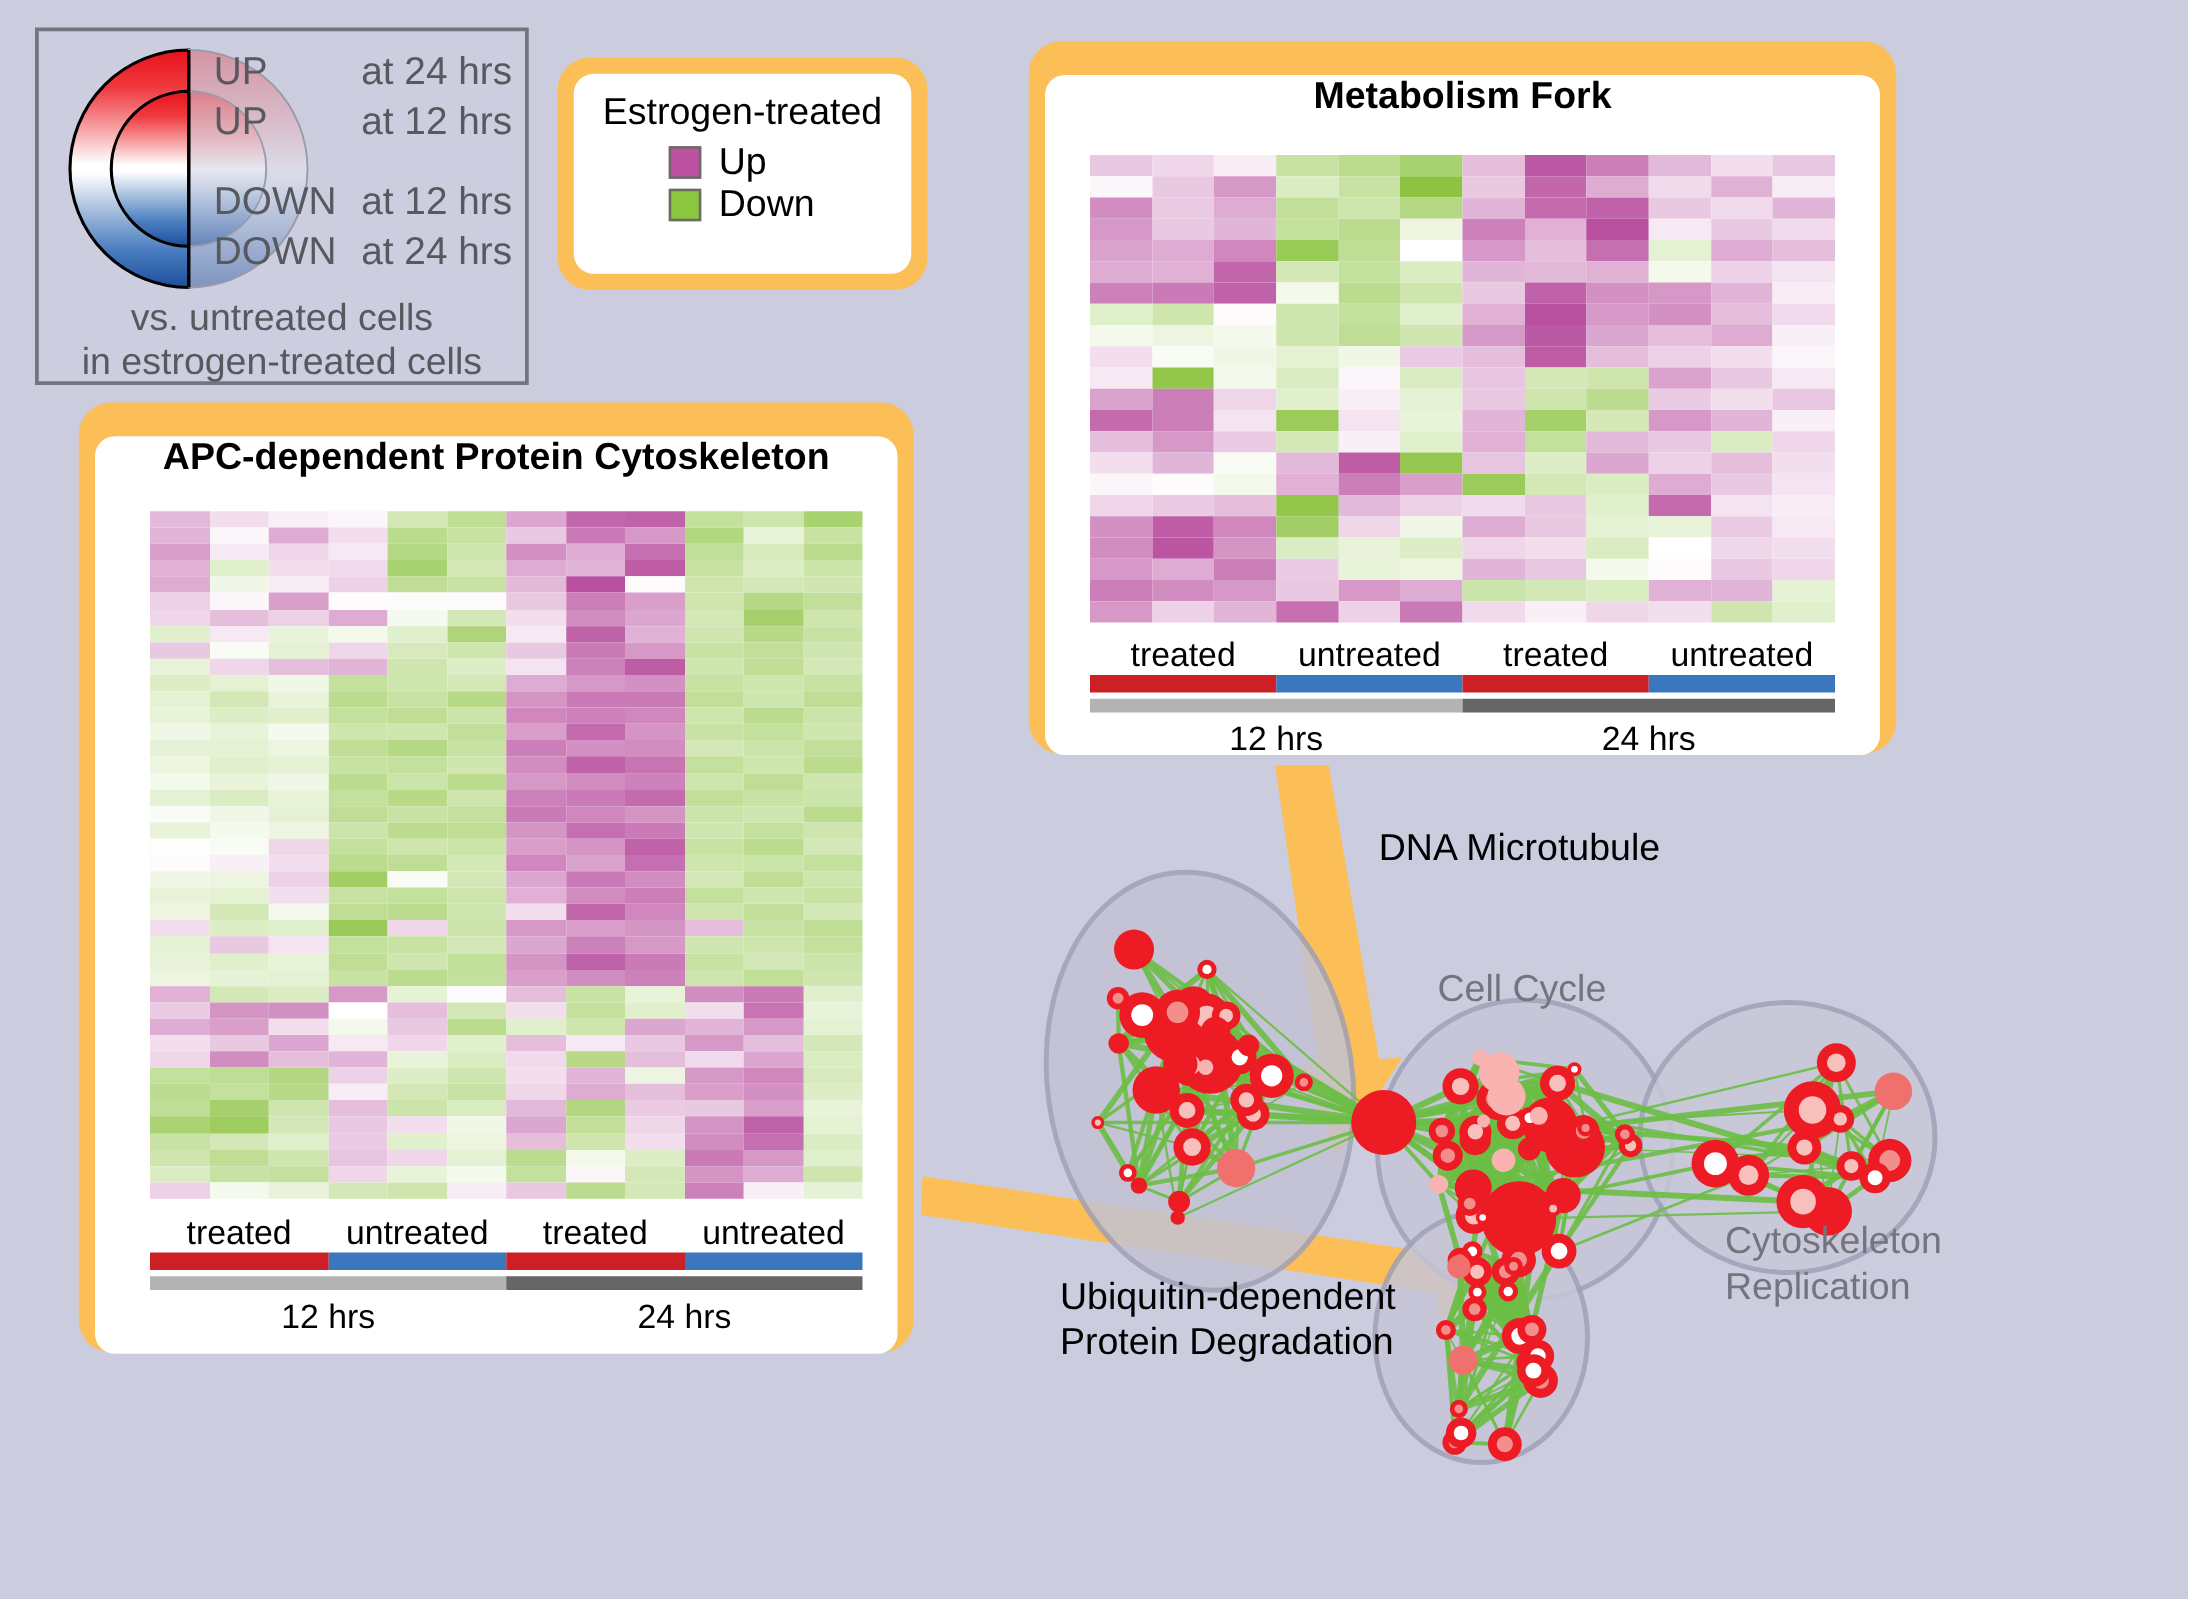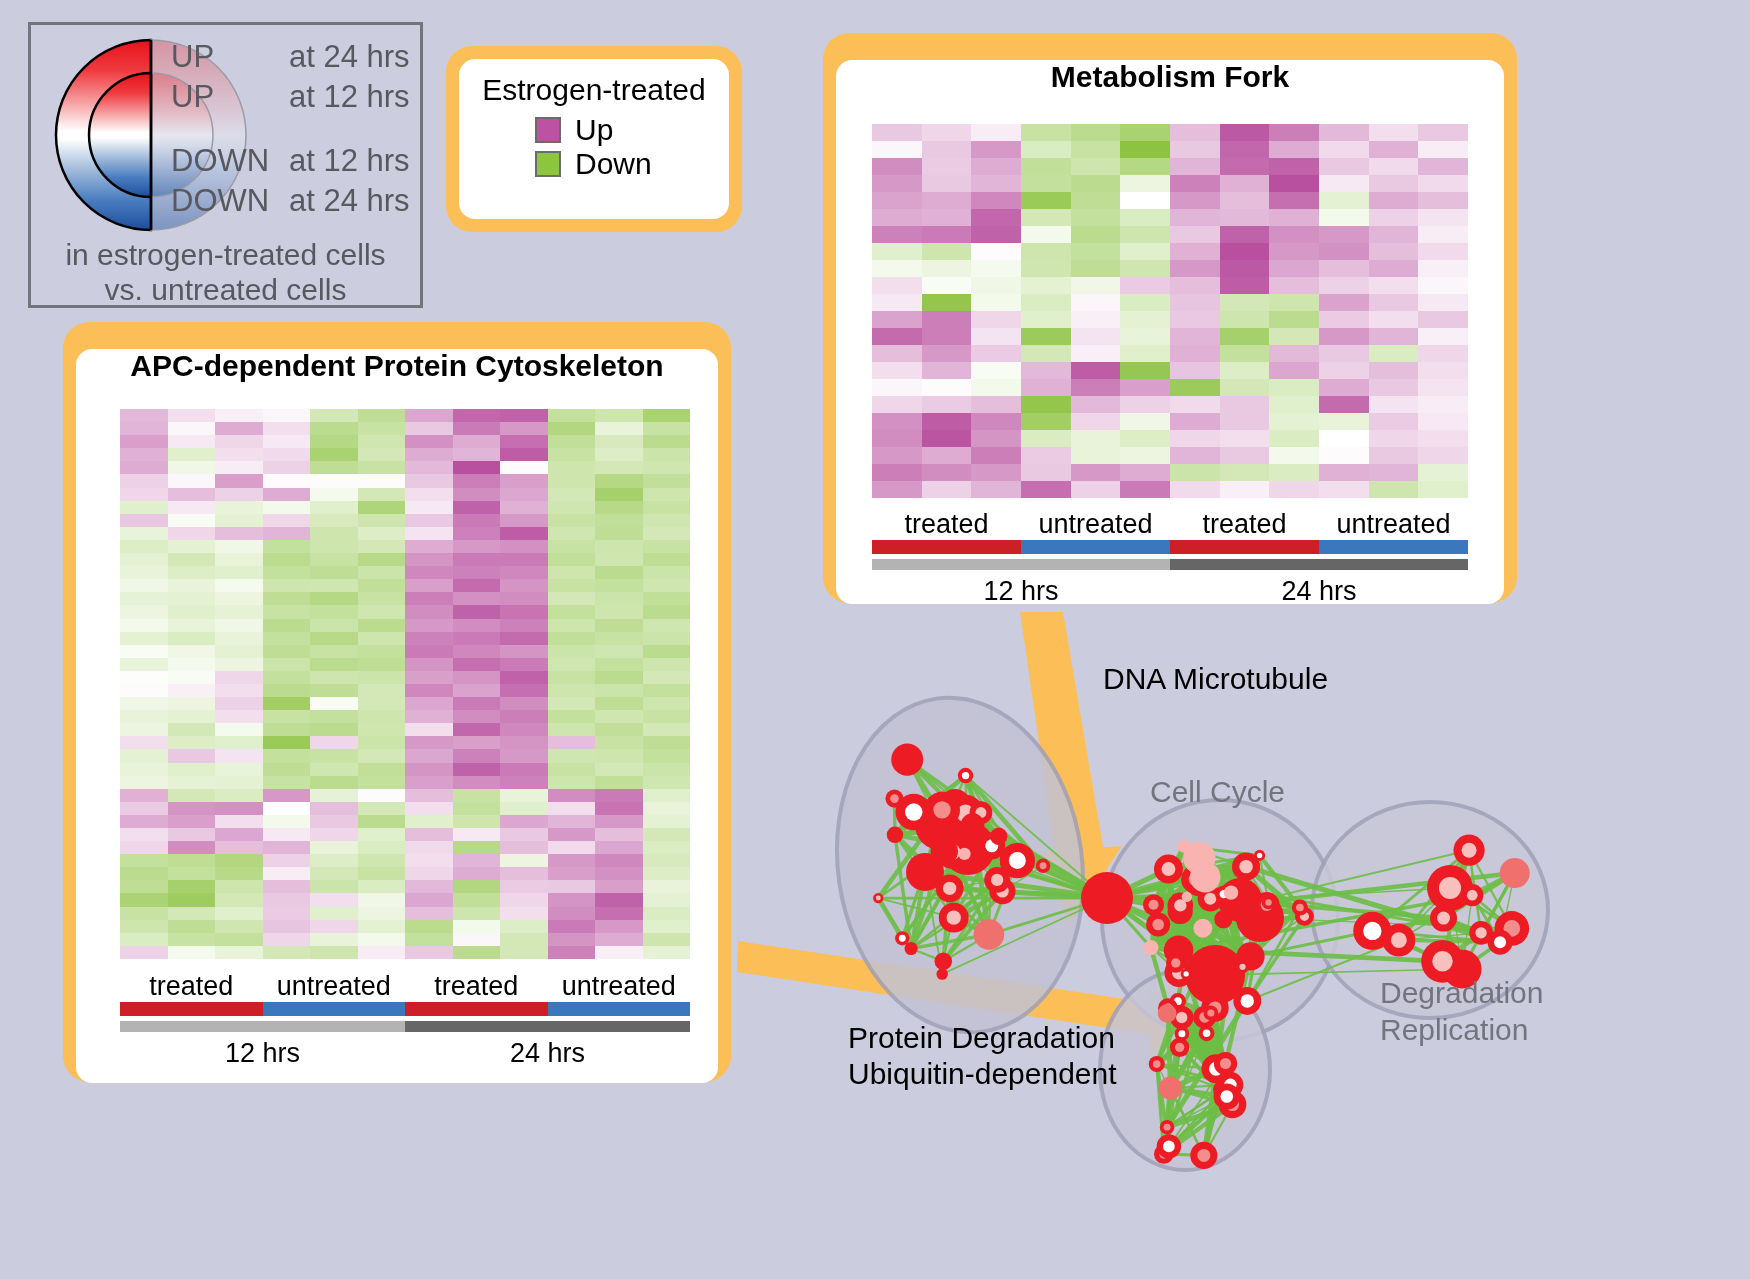--- a/index.html
+++ b/index.html
@@ -129,22 +129,22 @@
       <div class="cb-row">
         <span class="cb-term">DOWN</span>
         <span class="cb-time">at 12 hrs</span>
       </div>
       <div class="cb-row">
         <span class="cb-term">DOWN</span>
         <span class="cb-time">at 24 hrs</span>
       </div>
     </div>
     <div class="cb-foot">
+      <div>vs. untreated cells</div>
       <div>in estrogen-treated cells</div>
-      <div>vs. untreated cells</div>
     </div>
   </div>
 
   <div class="opanel" id="legend-panel">
     <div class="inner">
       <div class="lg-title">
         <div>Estrogen-treated</div>
       </div>
       <div class="lg-items">
         <div class="lg-item">
@@ -948,26 +948,26 @@
           <circle cx="414.6384127595895" cy="417.25183303922705" r="5.437459717764267" fill="#f28f8c"></circle>
           <circle cx="420.86998557124497" cy="412.99271593624144" r="7.3926925661008305" fill="#ed1c24"></circle>
           <circle cx="420.86998557124497" cy="412.99271593624144" r="3.5484924317283983" fill="#f28f8c"></circle>
           <circle cx="436.7578712570549" cy="496.5330614453036" r="13.157368662840394" fill="#ed1c24"></circle>
           <circle cx="436.7578712570549" cy="496.5330614453036" r="6.315536958163389" fill="#ffffff"></circle>
         </g>
       </svg>
     <div class="cluster-label" id="lab-dna">DNA Microtubule</div>
     <div class="cluster-label" id="lab-cc">Cell Cycle</div>
     <div class="cluster-label" id="lab-mt">
-      <div>Degradation</div>
+      <div>Cytoskeleton</div>
       <div>Replication</div>
     </div>
     <div class="cluster-label" id="lab-ubi">
+      <div>Ubiquitin-dependent</div>
       <div>Protein Degradation</div>
-      <div>Ubiquitin-dependent</div>
     </div>
   </div>
 
   <div class="opanel" id="rf-panel">
     <div class="inner">
       <div class="hm-title">Metabolism Fork</div>
       <div class="hm-wrap" style="left:36px; right:36px; top:64px;">
         <div class="hm-grid" id="grid-rf" style="grid-template-columns: repeat(12, 1fr); grid-auto-rows: 17px;">
             <div style="background: rgb(233, 200, 225);"></div>
             <div style="background: rgb(239, 214, 233);"></div>

